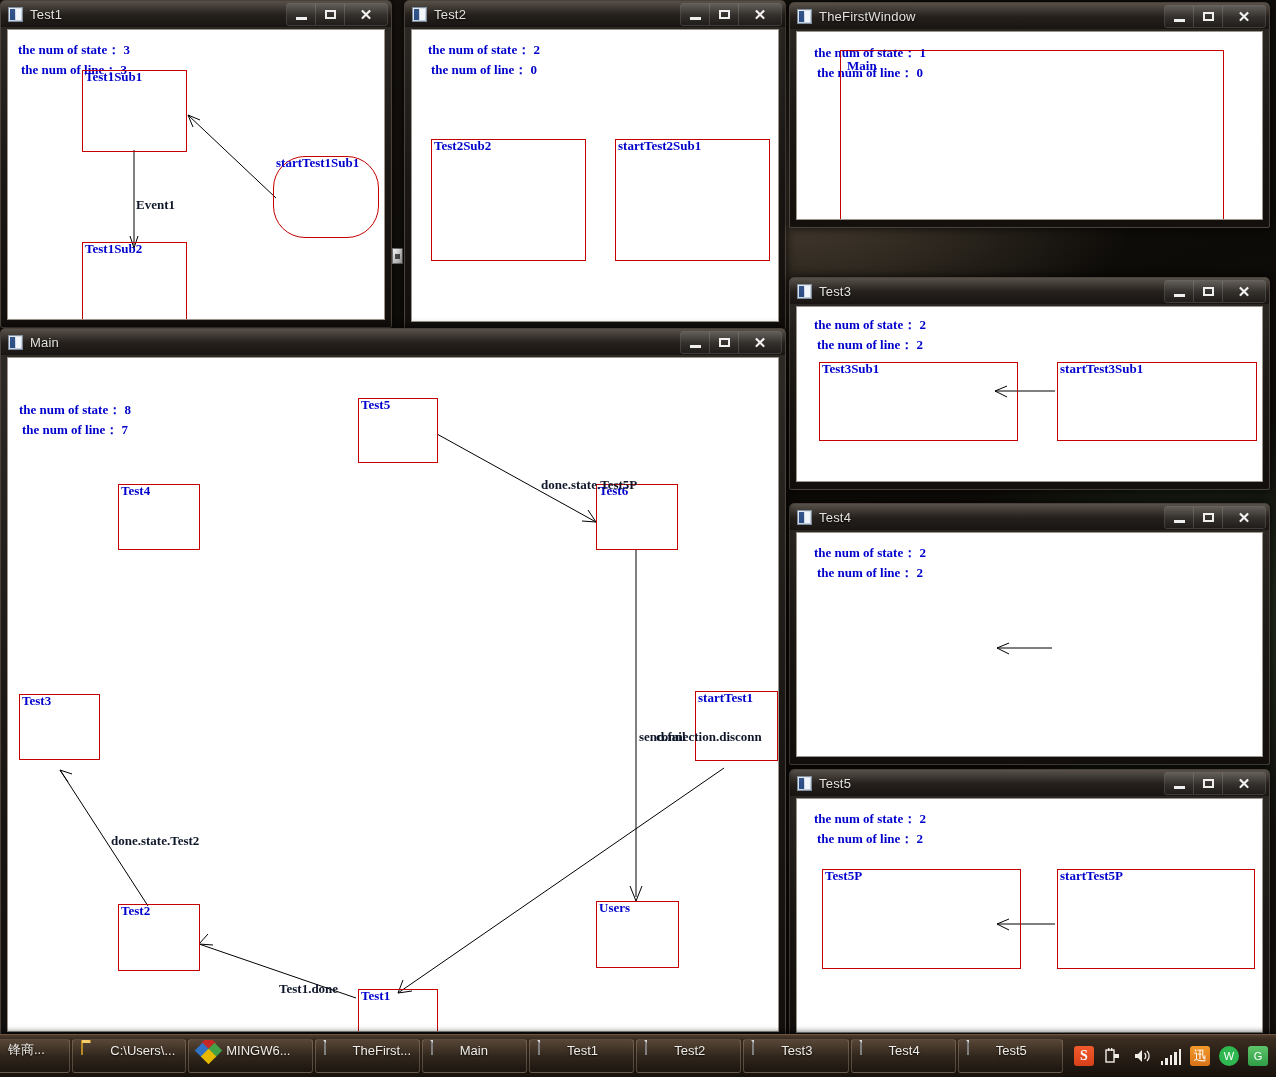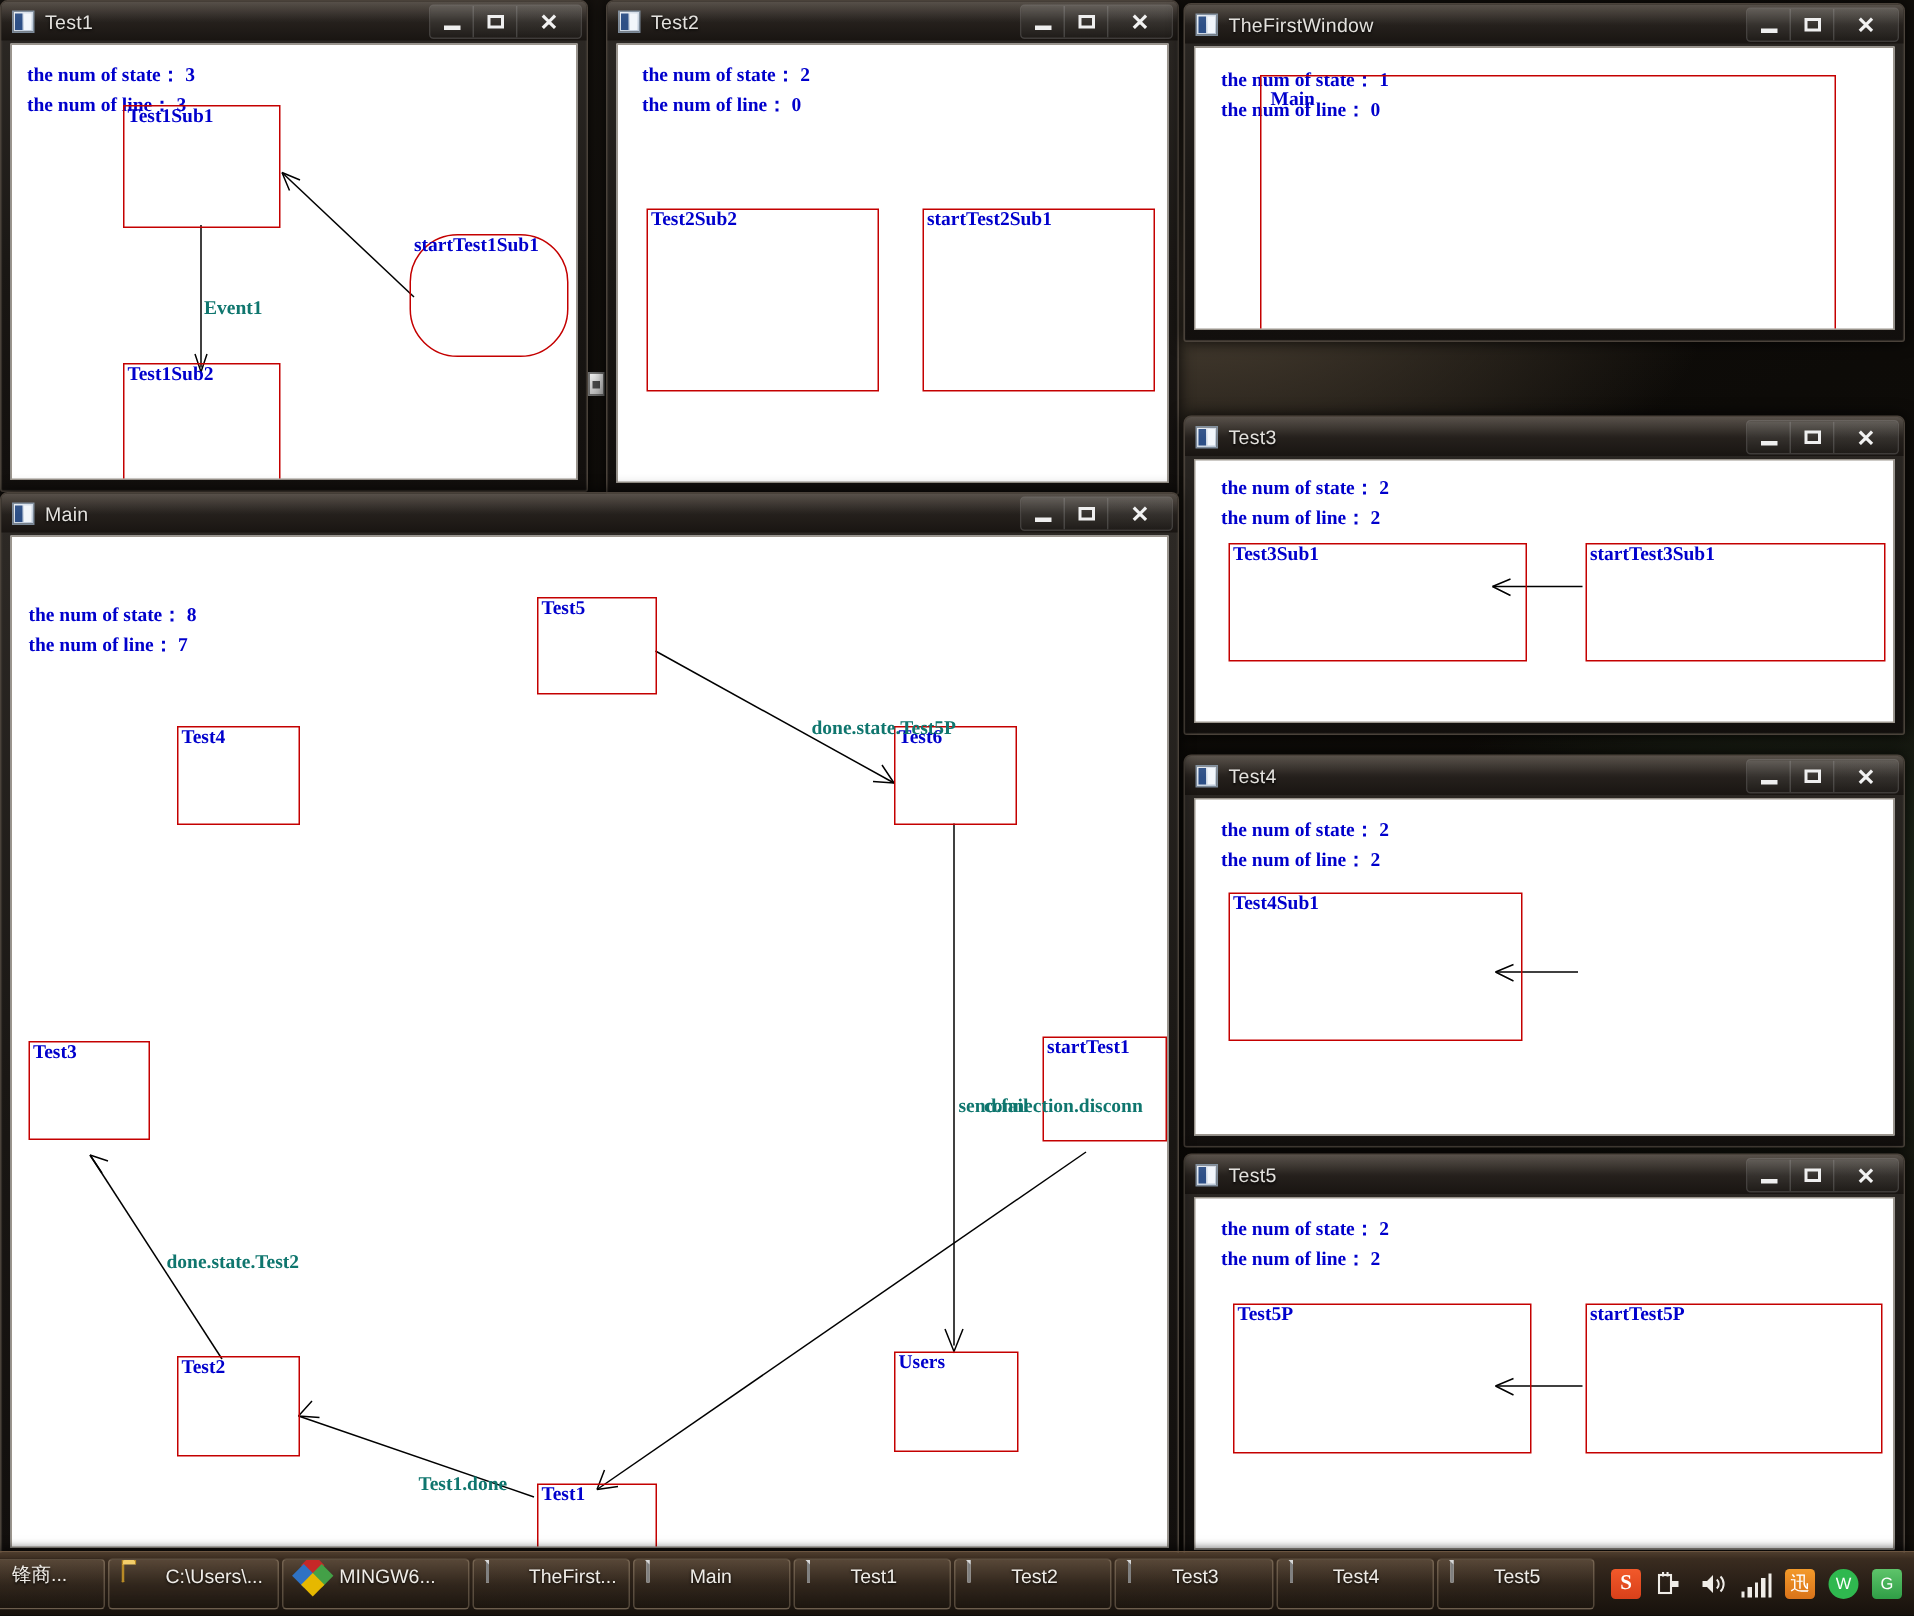--- a/index.html
+++ b/index.html
@@ -100,21 +100,21 @@
   .client {
     position: absolute;
     left: 6px; right: 6px; top: 28px; bottom: 7px;
     background: #ffffff;
     border: 1px solid #9b958d;
     box-sizing: border-box;
     overflow: hidden;
   }
 
   
-  .stats { position: absolute; }
+  .stats { position: absolute; text-align: center; }
   .stat-line {
     color: #0000cc;
     font-family: "Liberation Serif", serif;
     font-weight: bold;
     font-size: 13px;
     white-space: nowrap;
     line-height: 20px;
   }
   .node {
     position: absolute;
@@ -126,21 +126,21 @@
     position: absolute;
     left: 2px; top: -2px;
     color: #0000cc;
     font-family: "Liberation Serif", serif;
     font-weight: bold;
     font-size: 13px;
     white-space: nowrap;
   }
   .edge-label {
     position: absolute;
-    color: #0f766e;
+    color: #0f172a;
     font-family: "Liberation Serif", serif;
     font-weight: bold;
     font-size: 13px;
     white-space: nowrap;
   }
   svg.edges { position: absolute; left: 0; top: 0; overflow: visible; }
 
   
   #taskbar {
     position: absolute;
@@ -392,23 +392,20 @@
     </div>
     <div class="client">
       <div class="stats" style="left:17px; top:10px;">
         <div class="stat-line">the num of state：  2</div>
         <div class="stat-line">the num of line：  2</div>
       </div>
       <svg class="edges" width="470" height="250">
         <path d="M255,115 L200,115" stroke="#000" stroke-width="1" fill="none"></path>
         <path d="M200,115 L212,110 M200,115 L212,121" stroke="#000" stroke-width="1" fill="none"></path>
       </svg>
-      <div class="node" style="left:22px; top:62px; width:196px; height:99px;">
-        <span>Test4Sub1</span>
-      </div>
     </div>
   </div>
 
   <div class="win" style="left:789px; top:769px; width:481px; height:272px;">
     <div class="titlebar glassy">
       <span class="app-icon"></span>
       <span class="win-title">Test5</span>
       <div class="caption-buttons">
         <div class="cap-btn cap-min">
             <i></i>

